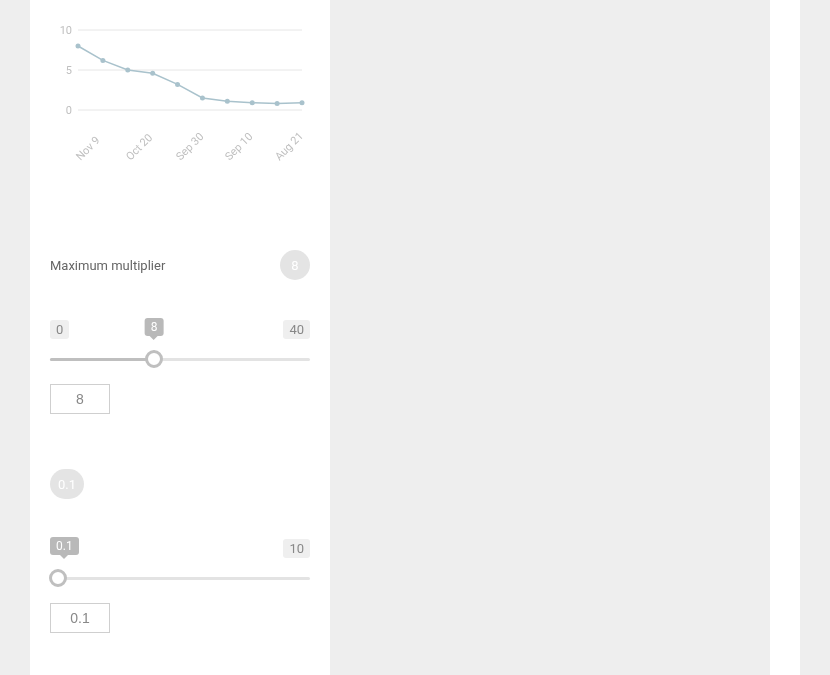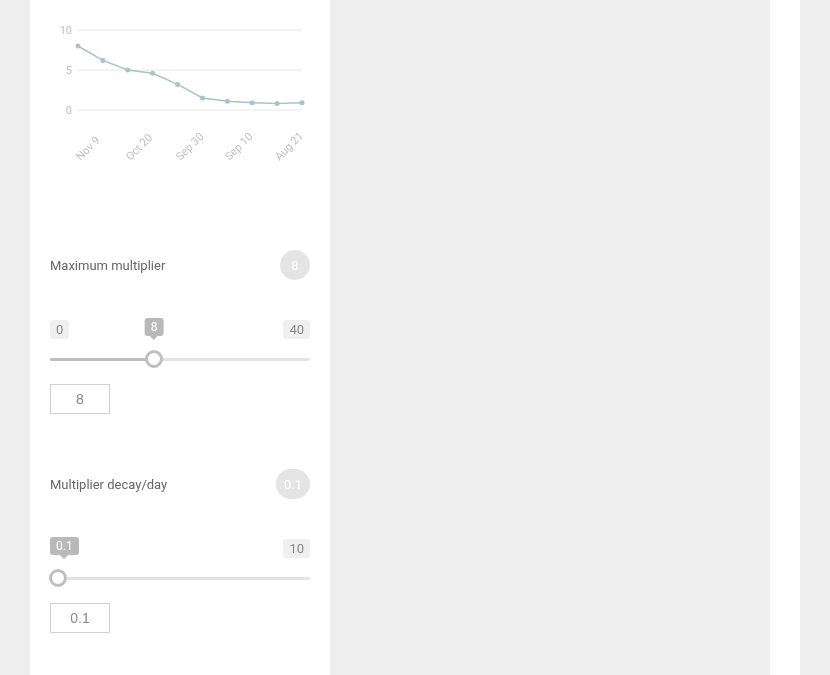--- a/index.html
+++ b/index.html
@@ -220,21 +220,20 @@
       <div class="slider-track-wrap">
         <div class="slider-track"></div>
         <div class="slider-fill" id="mm-fill" style="width: 40%;"></div>
         <div class="slider-thumb" id="mm-thumb" style="left: 40%;"></div>
       </div>
       <input class="value-input" value="8" style="">
     </div>
 
     <div class="control-group">
       <div class="control-header">
-        <div class="control-label">Multiplier decay/day</div>
         <div class="control-badge">0.1</div>
       </div>
       <div class="slider-row">
         <span class="slider-value-bubble" id="dc-bubble" style="transform:none; left:0;">0.1</span>
         <span style="visibility:hidden;" class="slider-end-label">.</span>
         <span class="slider-end-label">10</span>
       </div>
       <div class="slider-track-wrap">
         <div class="slider-track"></div>
         <div class="slider-fill" id="dc-fill" style="width: 2%;"></div>

